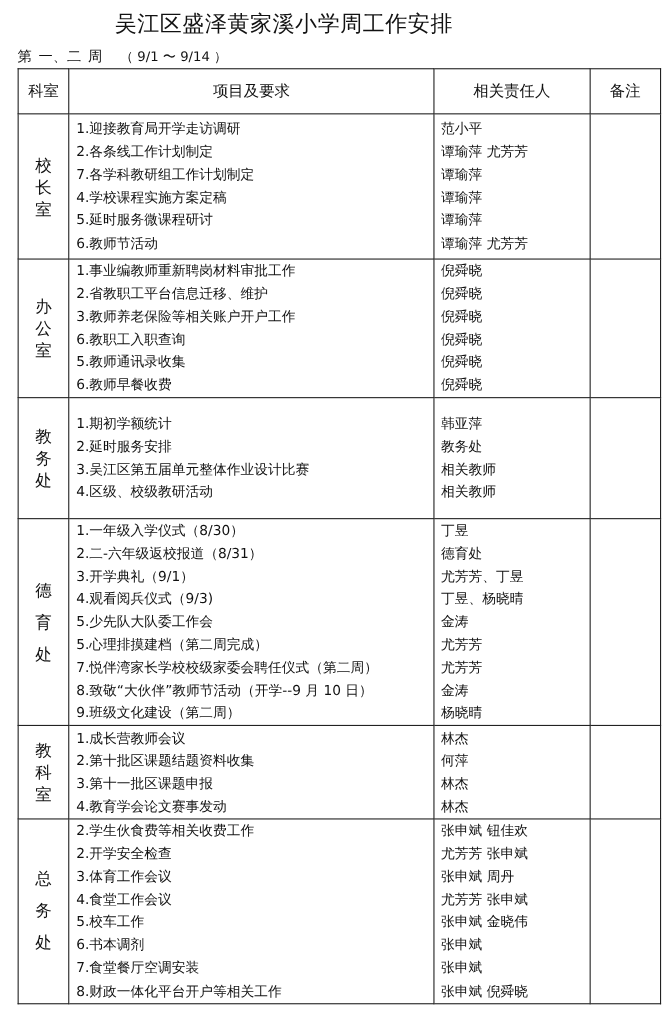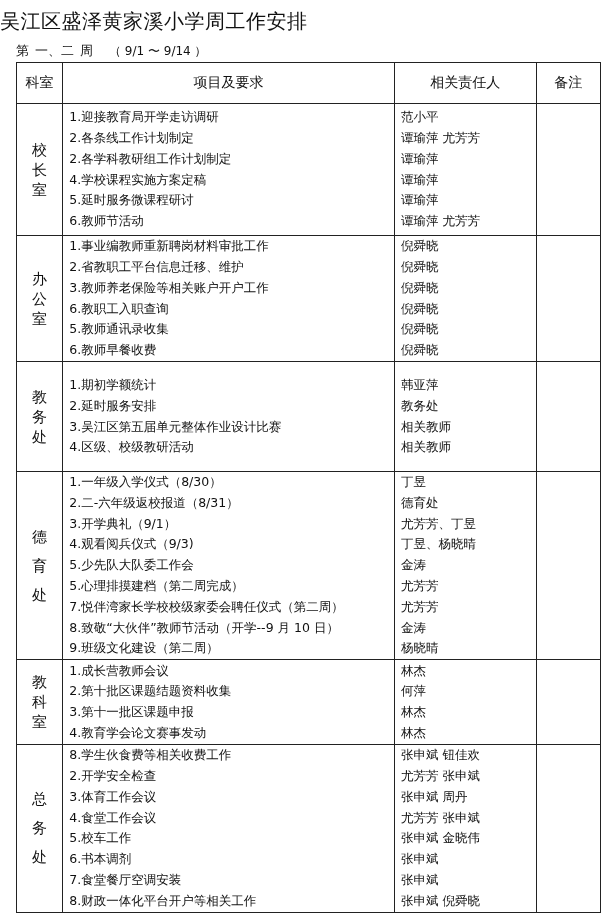--- a/index.html
+++ b/index.html
@@ -1,18 +1,18 @@
 <!DOCTYPE html>
 <html><head>
 <meta charset="utf-8">
 <style>
   html, body { margin: 0; padding: 0; background: #ffffff; }
   body { width: 608px; height: 924px; position: relative; overflow: hidden;
          font-family: "DejaVu Sans", "Liberation Sans", sans-serif; color: #111; }
-  .title { position: absolute; top: 8px; left: 0; width: 516px; text-align: left;
+  .title { position: absolute; top: 8px; left: 0; width: 516px; text-align: center;
            font-size: 20px; letter-spacing: 0.5px; }
   .subtitle { position: absolute; top: 42px; left: 16px; font-size: 13px; }
   .subtitle .ul { padding: 0 6px; text-align: right; }
   .subtitle .range { margin-left: 16px; font-size: 12px; margin-top: 36px; }
   table { position: absolute; top: 62px; left: 16px; width: 585px;
           border-collapse: collapse; table-layout: fixed; }
   td, th { border: 1px solid #222; padding: 0; font-weight: normal; vertical-align: middle; }
   th { height: 40px; font-size: 14px; text-align: center; }
   .c1 { width: 46px; } .c2 { width: 330px; } .c3 { width: 141px; } .c4 { width: 64px; }
   .dept { text-align: center; font-size: 15px; line-height: 20px; }
@@ -50,21 +50,21 @@
   <tbody id="tbody">
       <tr style="height: 132px;">
         <td class="dept">
           <span>校</span>
           <span>长</span>
           <span>室</span>
         </td>
         <td class="items">
           <div class="line">1.迎接教育局开学走访调研</div>
           <div class="line">2.各条线工作计划制定</div>
-          <div class="line">2.各学科教研组工作计划制定</div>
+          <div class="line">7.各学科教研组工作计划制定</div>
           <div class="line">4.学校课程实施方案定稿</div>
           <div class="line">5.延时服务微课程研讨</div>
           <div class="line">6.教师节活动</div>
         </td>
         <td class="people">
           <div class="line">范小平</div>
           <div class="line">谭瑜萍  尤芳芳</div>
           <div class="line">谭瑜萍</div>
           <div class="line">谭瑜萍</div>
           <div class="line">谭瑜萍</div>
@@ -166,21 +166,21 @@
         </td>
         <td class="remark"></td>
       </tr>
       <tr style="height: 167px;">
         <td class="dept spaced">
           <span>总</span>
           <span>务</span>
           <span>处</span>
         </td>
         <td class="items">
-          <div class="line">8.学生伙食费等相关收费工作</div>
+          <div class="line">2.学生伙食费等相关收费工作</div>
           <div class="line">2.开学安全检查</div>
           <div class="line">3.体育工作会议</div>
           <div class="line">4.食堂工作会议</div>
           <div class="line">5.校车工作</div>
           <div class="line">6.书本调剂</div>
           <div class="line">7.食堂餐厅空调安装</div>
           <div class="line">8.财政一体化平台开户等相关工作</div>
         </td>
         <td class="people">
           <div class="line">张申斌  钮佳欢</div>

